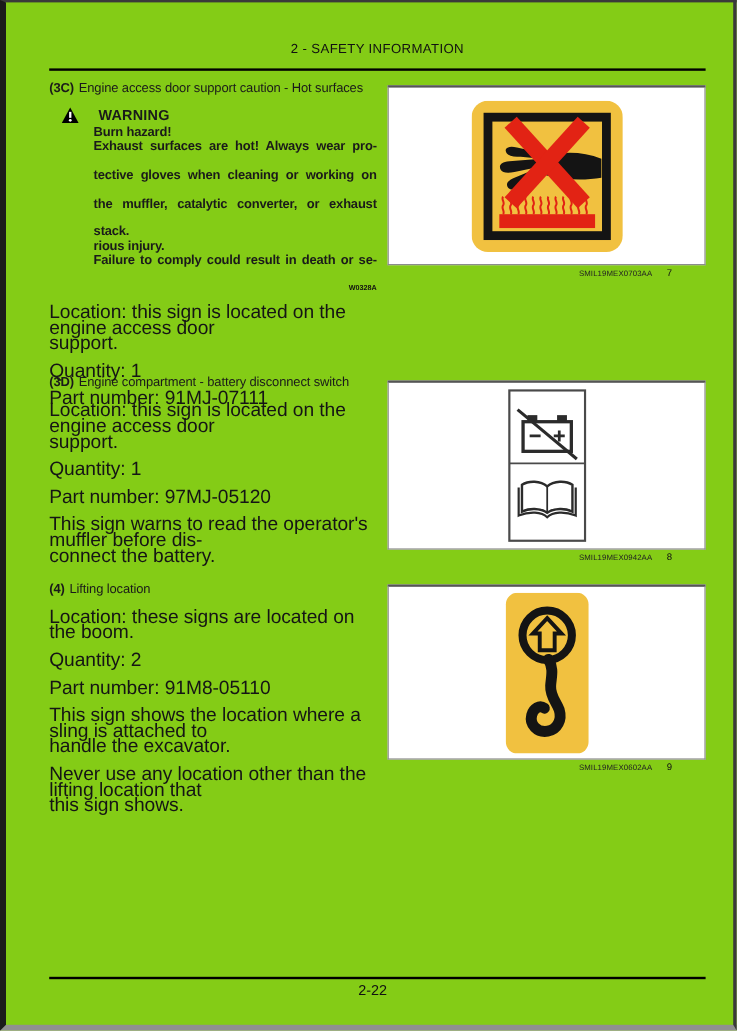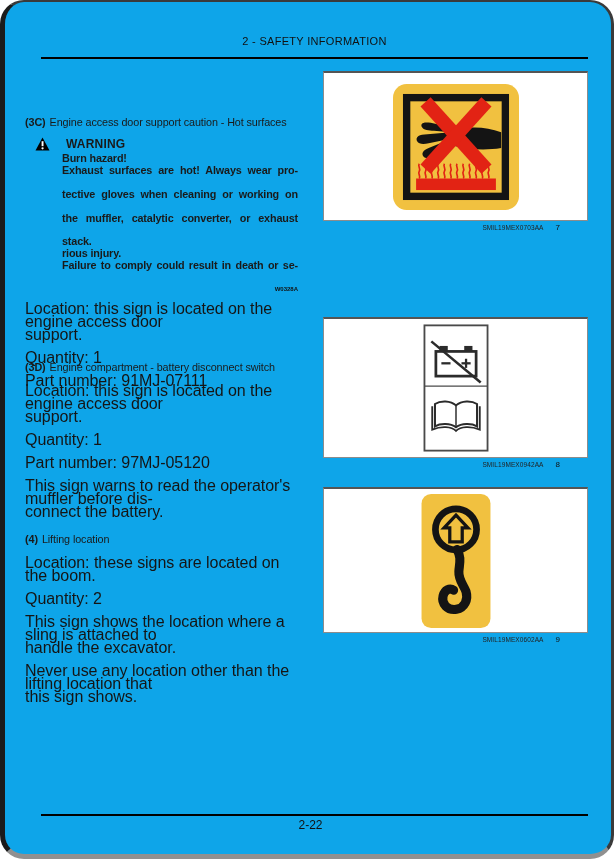--- a/index.html
+++ b/index.html
@@ -1,31 +1,31 @@
 <!DOCTYPE html>
 <html style="--sign-yellow: #F1C140; --sign-red: #E22314; --ink-black: #141414;"><head>
 <meta charset="utf-8">
 <style>
   html,body { margin:0; padding:0; background:#ffffff; }
   .page {
     position:relative; width:614px; height:859px; box-sizing:border-box;
-    background:#0ea5e9; overflow:hidden;
+    background:#84cc16; overflow:hidden;
     border-top:2px solid #3a3a3a;
     border-left:5px solid #1b1b1b;
     border-right:3px solid #3a3a3a;
     border-bottom:5px solid #909090;
-    font-family:"Liberation Sans", sans-serif; color:#1a1a1a;border-radius:24px;
+    font-family:"Liberation Sans", sans-serif; color:#1a1a1a;
   }
   .header-title {
     position:absolute; top:33px; left:36px; width:547px;
     text-align:center; font-size:11px; letter-spacing:.3px; color:#111;
   }
   .header-rule { position:absolute; top:55px; left:36px; width:547px; height:2px; background:#000; }
 
-  .section { position:absolute; left:20px; width:278px;margin-top:48px; }
+  .section { position:absolute; left:36px; width:278px; }
   #sec3c { top:66px; }
   #sec3d { top:311px; }
   #sec4  { top:483px; }
 
   .sec-head { font-size:10.8px; line-height:13px; letter-spacing:-.1px; white-space:nowrap; }
   .sec-head b { margin-right:4px; }
 
   .warn-head {
     display:flex; align-items:center; gap:16px;
     margin:8px 0 2px 10px; font-weight:bold; font-size:12px; letter-spacing:.2px;
@@ -120,20 +120,21 @@
     <div class="para">This sign warns to read the operator's muffler before dis-
 connect the battery.</div>
   </section>
 
   <section class="section" id="sec4">
     <div class="sec-head">
       <b>(4)</b><span>Lifting location</span>
     </div>
     <div class="para">Location: these signs are located on the boom.</div>
     <div class="para">Quantity: 2</div>
+    <div class="para">Part number: 91M8-05110</div>
     <div class="para">This sign shows the location where a sling is attached to
 handle the excavator.</div>
     <div class="para">Never use any location other than the lifting location that
 this sign shows.</div>
   </section>
 
   <figure class="figure" id="fig1" style="margin:0">
     <div class="fig-box">
       <svg width="126" height="126" viewBox="0 0 120 120">
         <rect x="0" y="0" width="120" height="120" rx="13" fill="var(--sign-yellow)"></rect>

